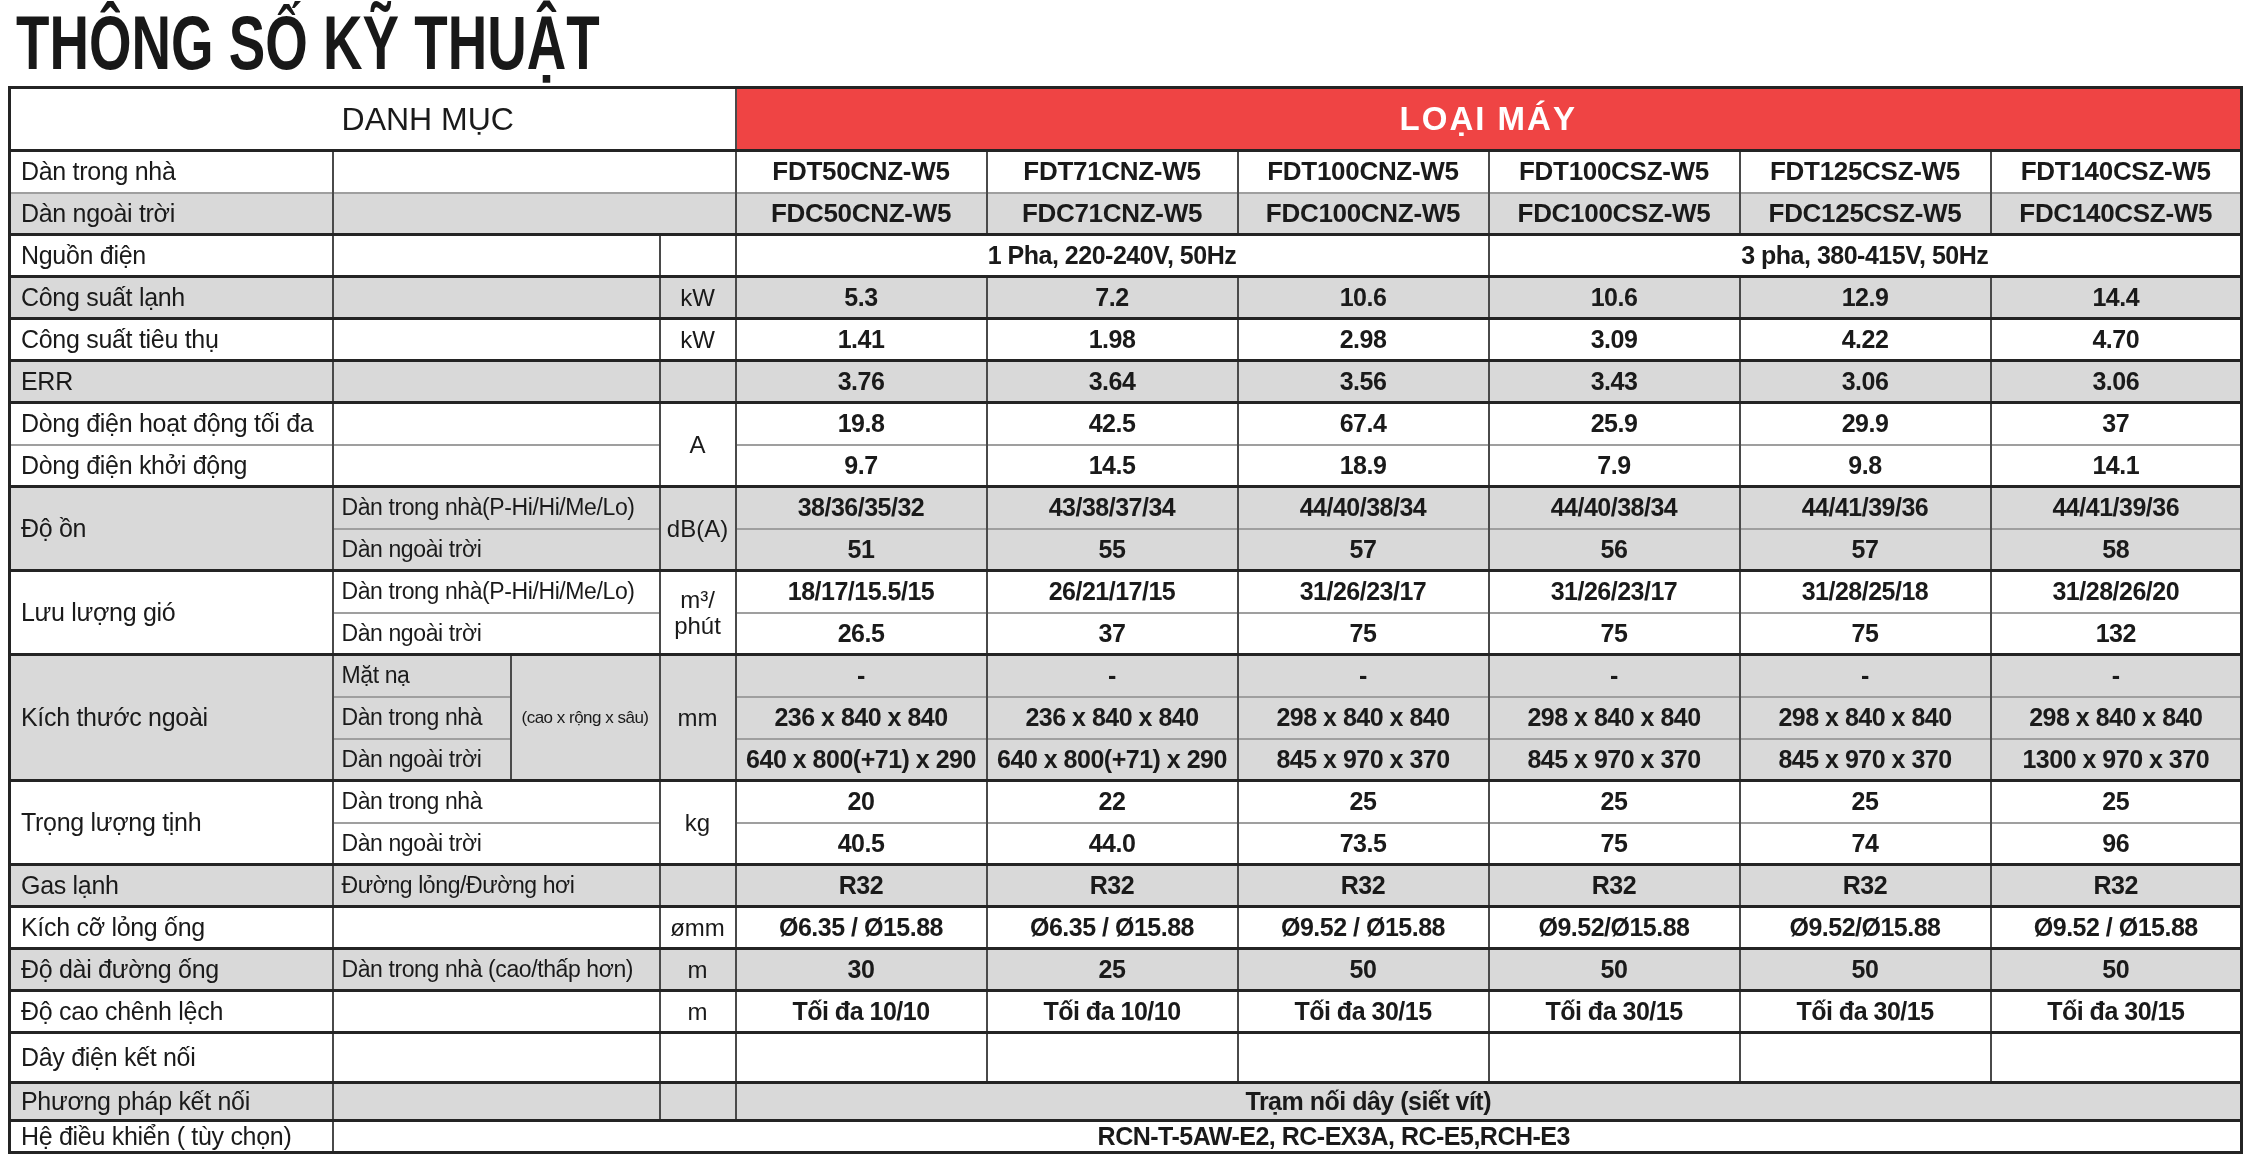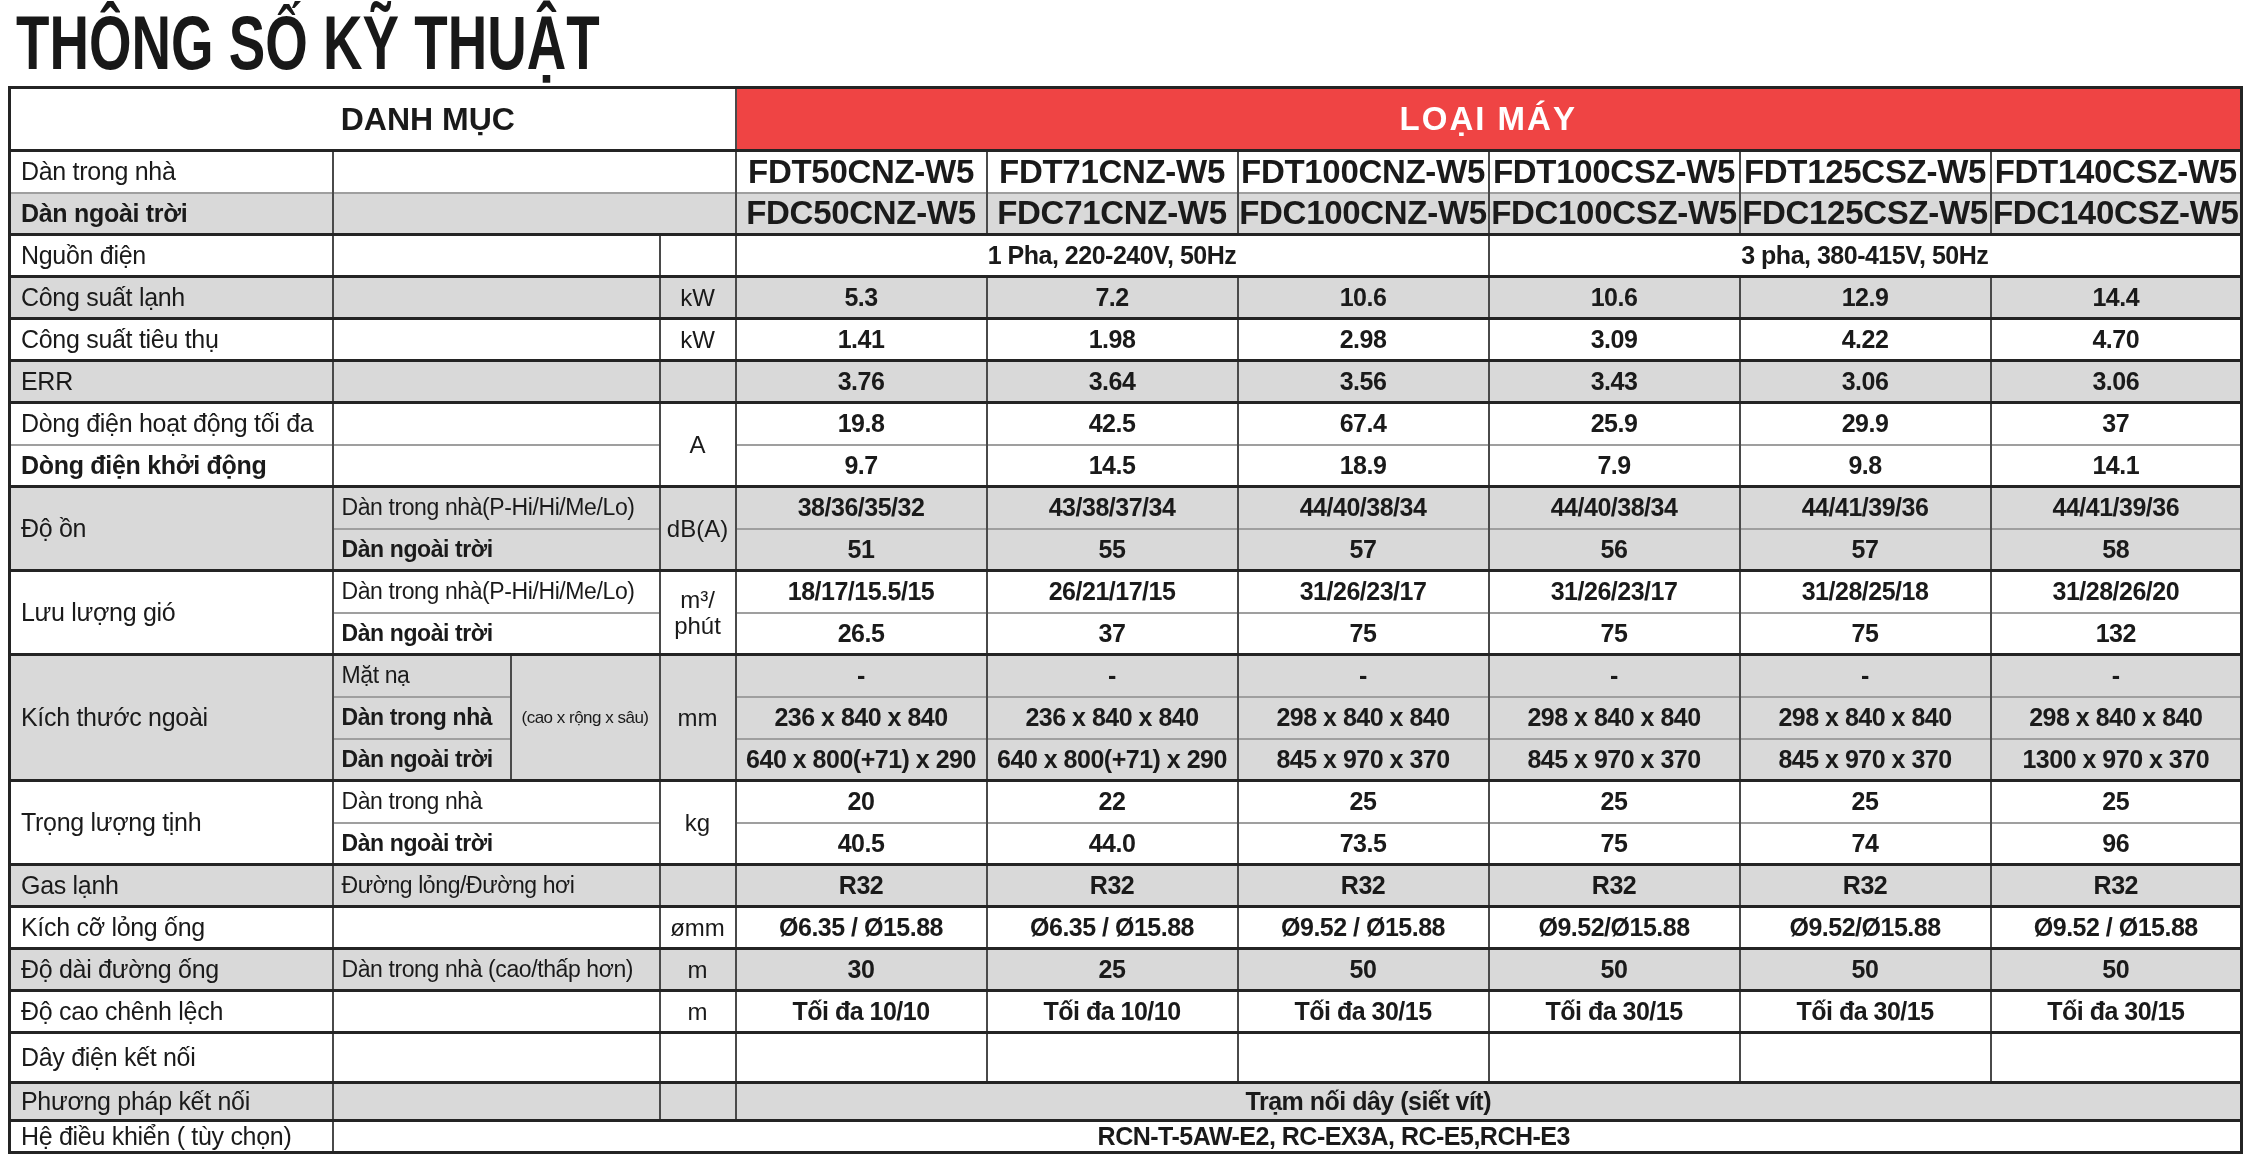--- a/index.html
+++ b/index.html
@@ -23,32 +23,32 @@
     text-align:center;vertical-align:middle;
     font-size:25px;white-space:nowrap;overflow:hidden;
     padding:0;
   }
   tr{height:42px;}
   tr.hdr{height:63px;}
   tr.rw-wire{height:50px;}
   tr.rw-method{height:38px;}
   tr.rw-controller{height:29px;}
   tr.ss>td{border-top:3px solid #242424;}
-  tr.ts>td{border-top:2px solid #9f9f9f;font-weight:bold;}
+  tr.ts>td{border-top:2px solid #9f9f9f;}
   .g{background:#d9d9d9;}
-  .hdrW{font-weight:bold;font-size:32px;text-align:center;padding-left:110px;}
+  .hdrW{font-weight:normal;font-size:32px;text-align:center;padding-left:110px;}
   .hdrB{background:#ef4444;color:#ffffff;font-weight:bold;font-size:33px;letter-spacing:2px;}
   .lab{text-align:left;padding-left:10px;font-size:25px;letter-spacing:-0.3px;}
   .sub{text-align:left;padding-left:8px;font-size:23px;letter-spacing:-0.4px;margin-left:12px;}
   .note{font-size:17px;letter-spacing:-0.5px;padding:0 1px;}
   .unit{font-size:24px;}
   .unit .l2{display:block;line-height:26px;}
   .unit .l1{display:block;line-height:26px;}
   .val{font-weight:bold;font-size:25px;letter-spacing:-0.5px;}
-  .model{font-weight:bold;font-size:33px;letter-spacing:-0.3px;}
+  .model{font-weight:bold;font-size:26px;letter-spacing:-0.3px;}
   .shift-l{padding-right:240px;}
   .shift-r{padding-left:94px;}
 </style>
 </head>
 <body>
 
 <div class="page-title">THÔNG SỐ KỸ THUẬT</div>
 
 <table class="spec">
   <colgroup>

